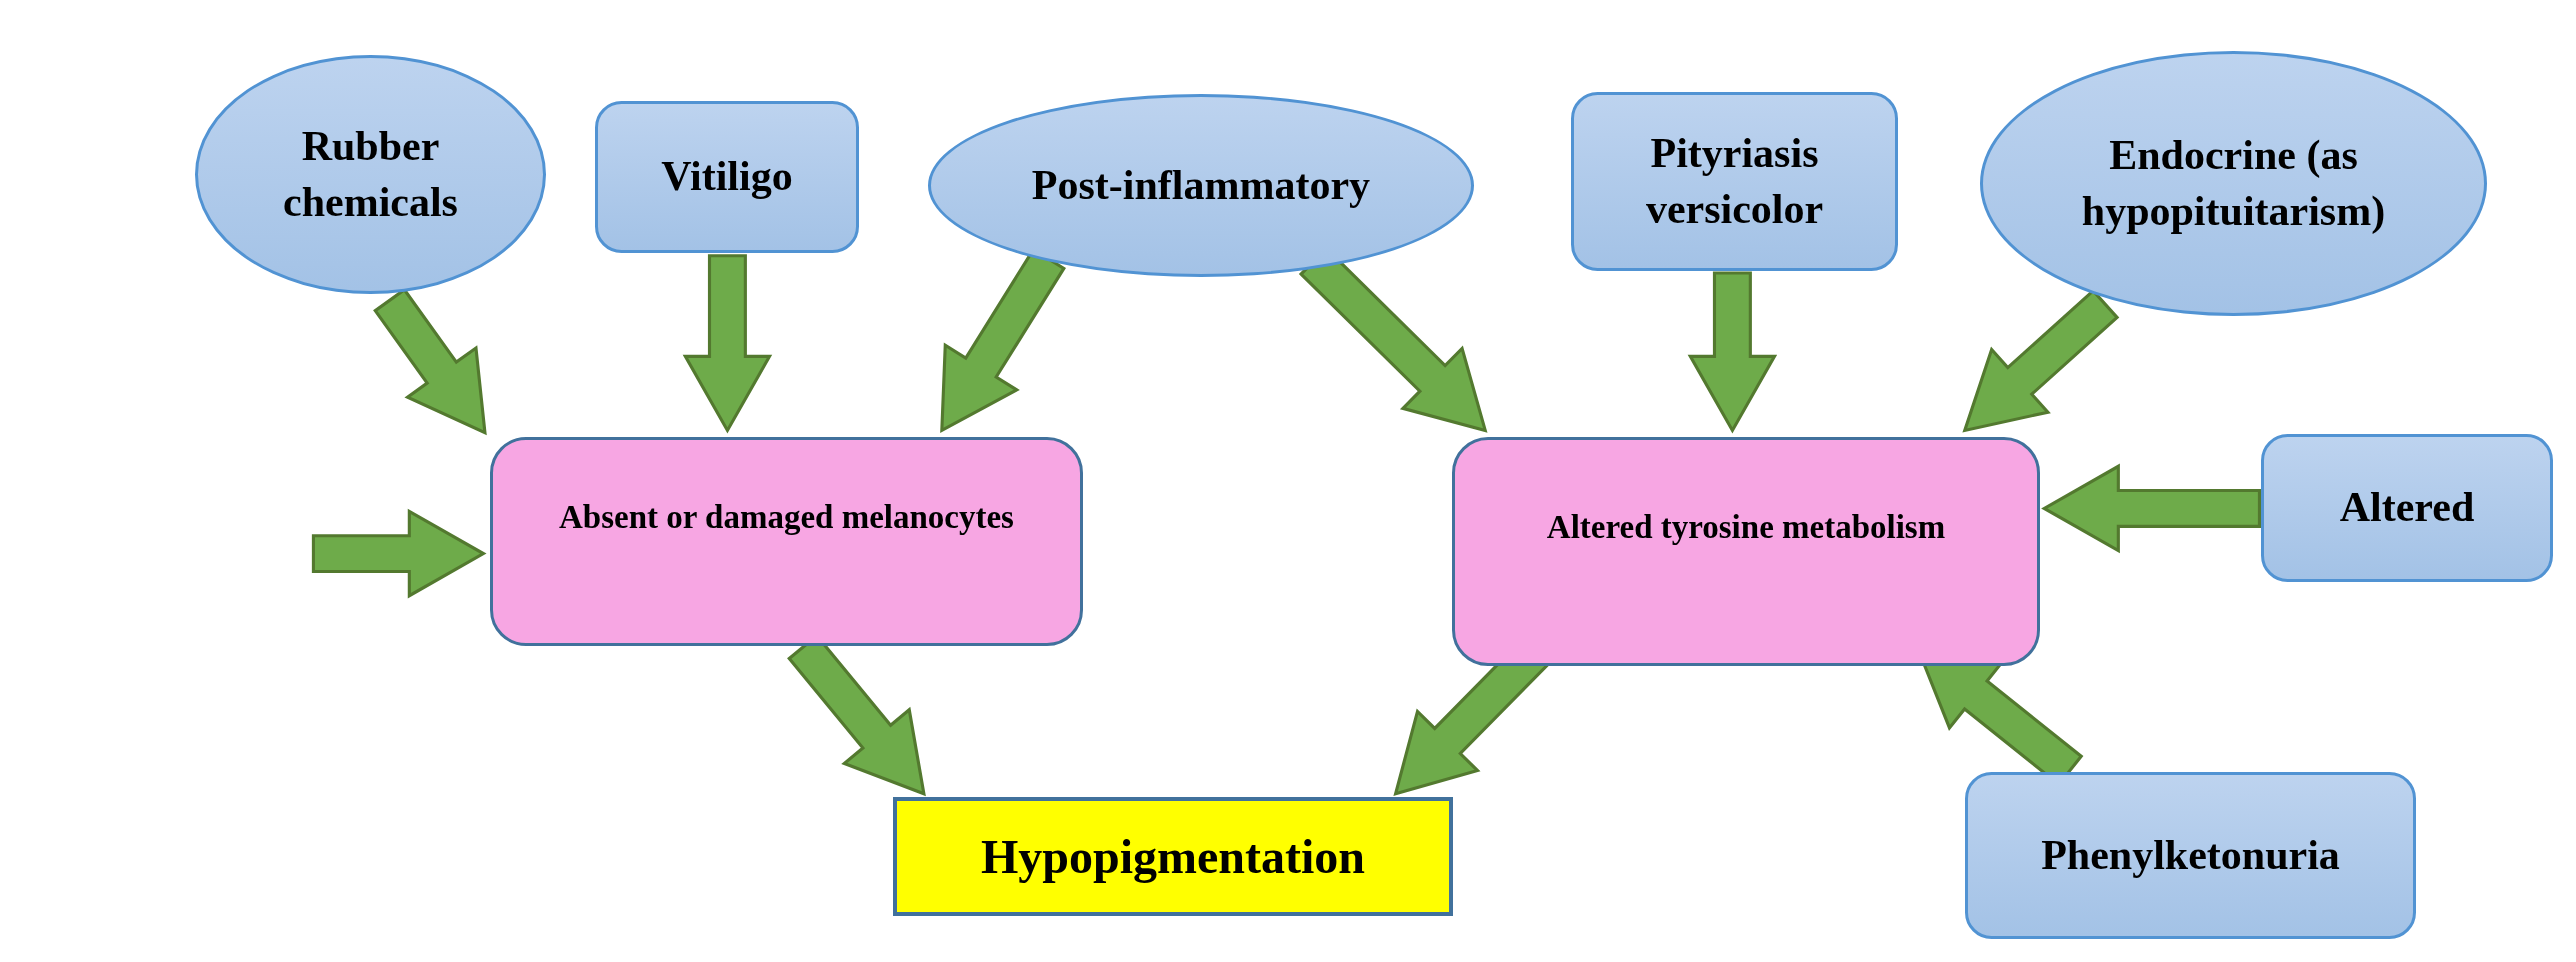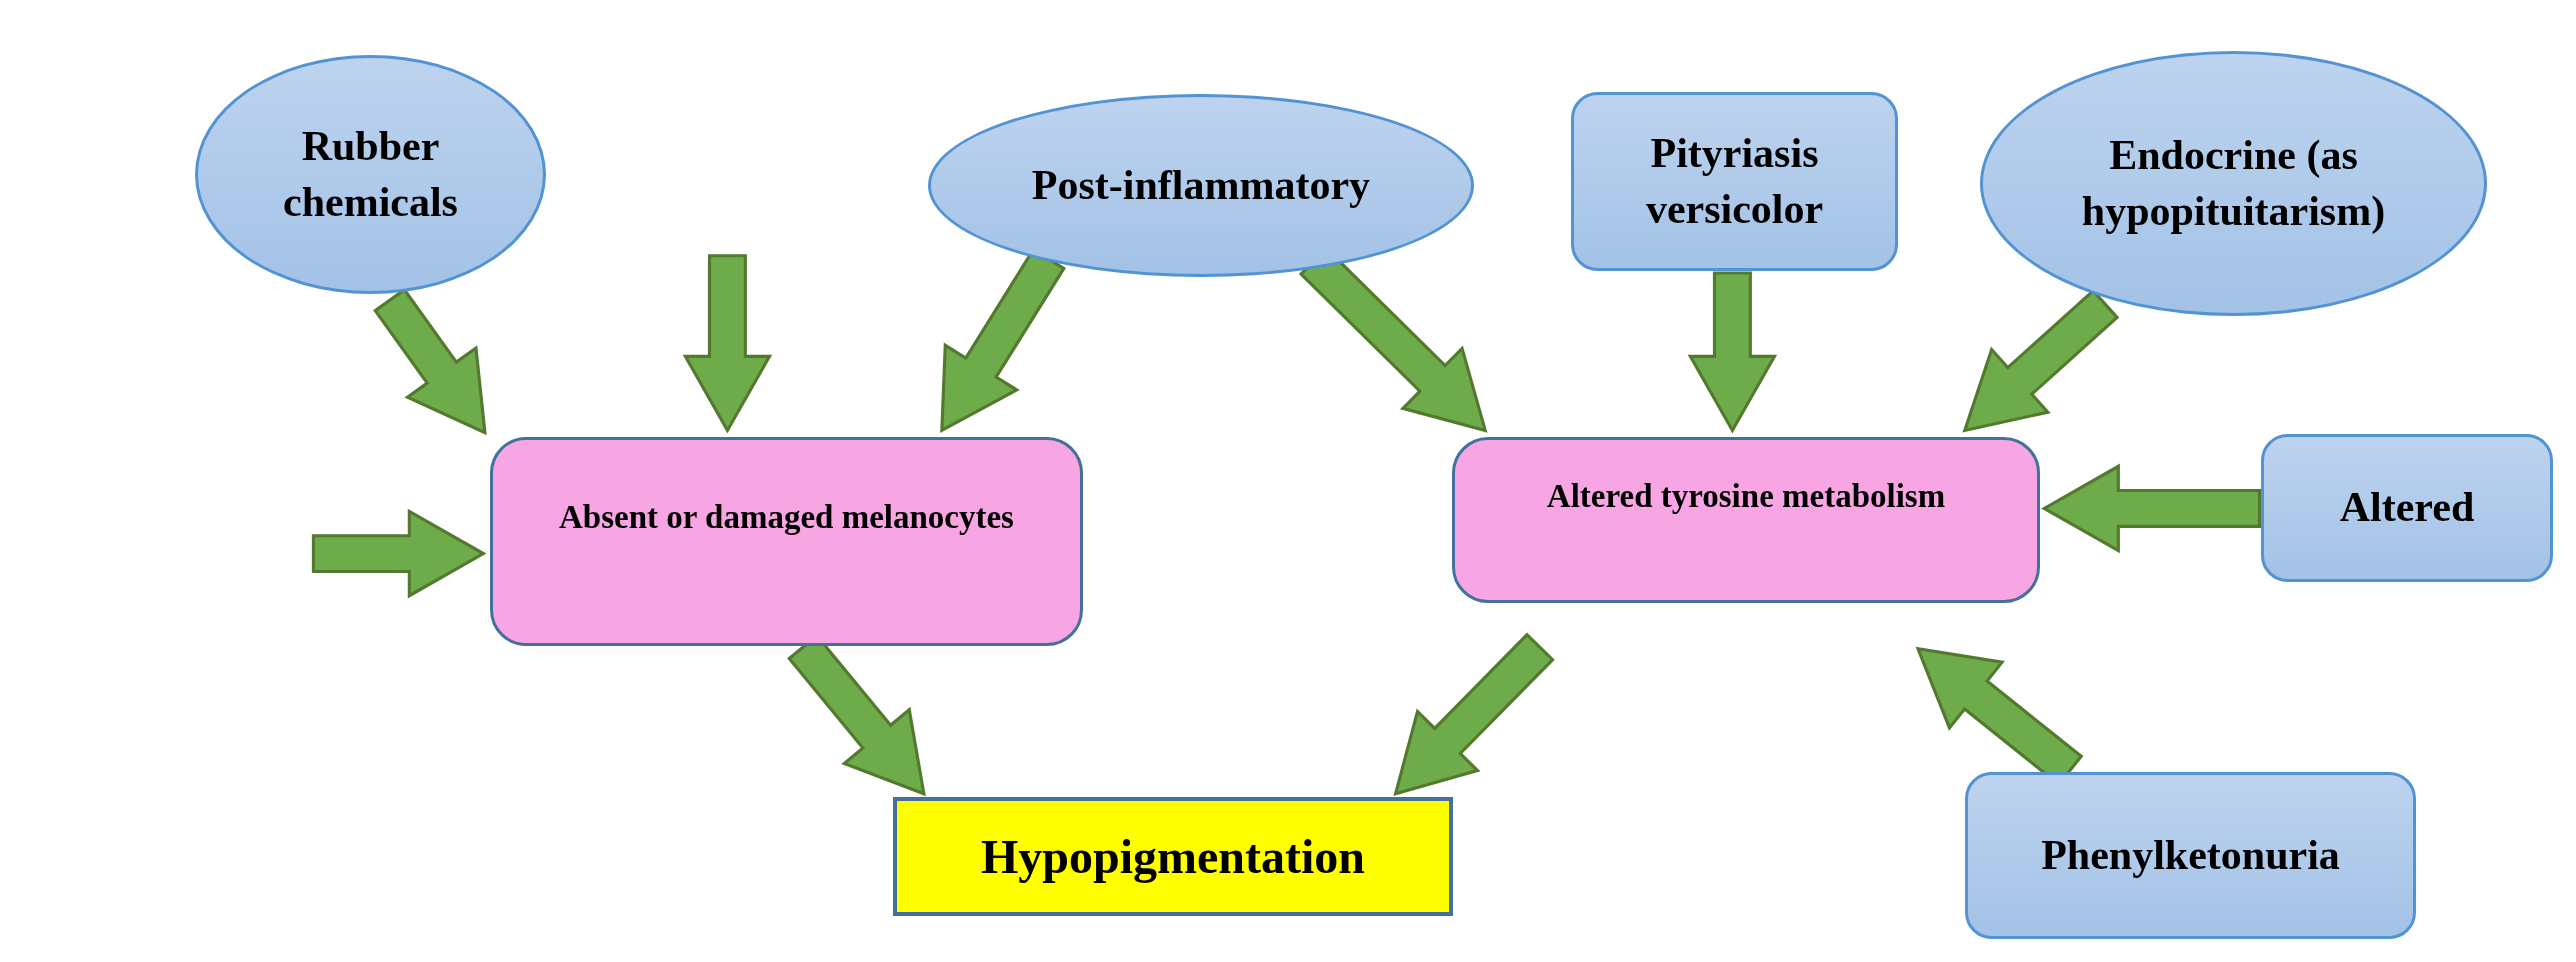--- a/index.html
+++ b/index.html
@@ -55,21 +55,21 @@
   #n-rubber .label { width: 62%; }
   #n-vitiligo   { left: 595px;  top: 101px;  width: 264px; height: 152px; }
   #n-post       { left: 928px; top: 94px;  width: 546px; height: 183px; }
   #n-pityriasis { left: 1571px; top: 92px;  width: 327px; height: 179px; }
   #n-pityriasis .label { width: 70%; }
   #n-endocrine  { left: 1980px; top: 51px;   width: 507px; height: 265px; }
   #n-endocrine .label { width: 84%; }
   #n-piebaldism { left: 19.5px;   top: 472px;  width: 295px; height: 156px; }
   #n-absent     { left: 490px;  top: 437px;  width: 593px; height: 209px; }
   #n-absent .label { width: 88%; }
-  #n-altered    { left: 1452px; top: 437px;  width: 588px; height: 166px; }
+  #n-altered    { left: 1452px; top: 437px;  width: 588px; height: 229px; }
   #n-altered .label { width: 80%; }
   #n-albinism   { left: 2261px; top: 434px;  width: 292px; height: 148px; }
   #n-phenyl     { left: 1965px; top: 772px;  width: 451px; height: 167px; }
   #n-hypo       { left: 893px; top: 797px; width: 560px; height: 119px; justify-content: center; }
 </style>
 </head>
 <body>
 
 <div class="canvas">
 
@@ -84,20 +84,23 @@
       <polygon points="2898.0,629.0 2717.0,629.0 2717.0,598.0 2622.0,652.0 2717.0,706.0 2717.0,675.0 2898.0,675.0" fill="#6EAB4A" stroke="#53792F" stroke-width="4" stroke-linejoin="miter"></polygon>
       <polygon points="2669.4,970.0 2548.6,873.4 2567.9,849.2 2460.0,832.0 2500.4,933.5 2519.8,909.3 2640.6,1006.0" fill="#6EAB4A" stroke="#53792F" stroke-width="4" stroke-linejoin="miter"></polygon>
       <polygon points="1012.3,844.6 1106.8,959.3 1082.9,979.1 1185.0,1018.0 1166.2,910.3 1142.3,930.1 1047.7,815.4" fill="#6EAB4A" stroke="#53792F" stroke-width="4" stroke-linejoin="miter"></polygon>
       <polygon points="1958.6,813.9 1840.2,934.2 1818.1,912.4 1790.0,1018.0 1895.1,988.2 1873.0,966.4 1991.4,846.1" fill="#6EAB4A" stroke="#53792F" stroke-width="4" stroke-linejoin="miter"></polygon>
     </svg>
 
   <div class="node blue ellipse" id="n-rubber">
     <div class="label">Rubber chemicals</div>
   </div>
 
+  <div class="node blue rounded" id="n-vitiligo">
+    <div class="label">Vitiligo</div>
+  </div>
 
   <div class="node blue rounded" id="n-pityriasis">
     <div class="label">Pityriasis versicolor</div>
   </div>
 
   <div class="node blue ellipse" id="n-post">
     <div class="label">Post-inflammatory</div>
   </div>
 
   <div class="node blue ellipse" id="n-endocrine">

